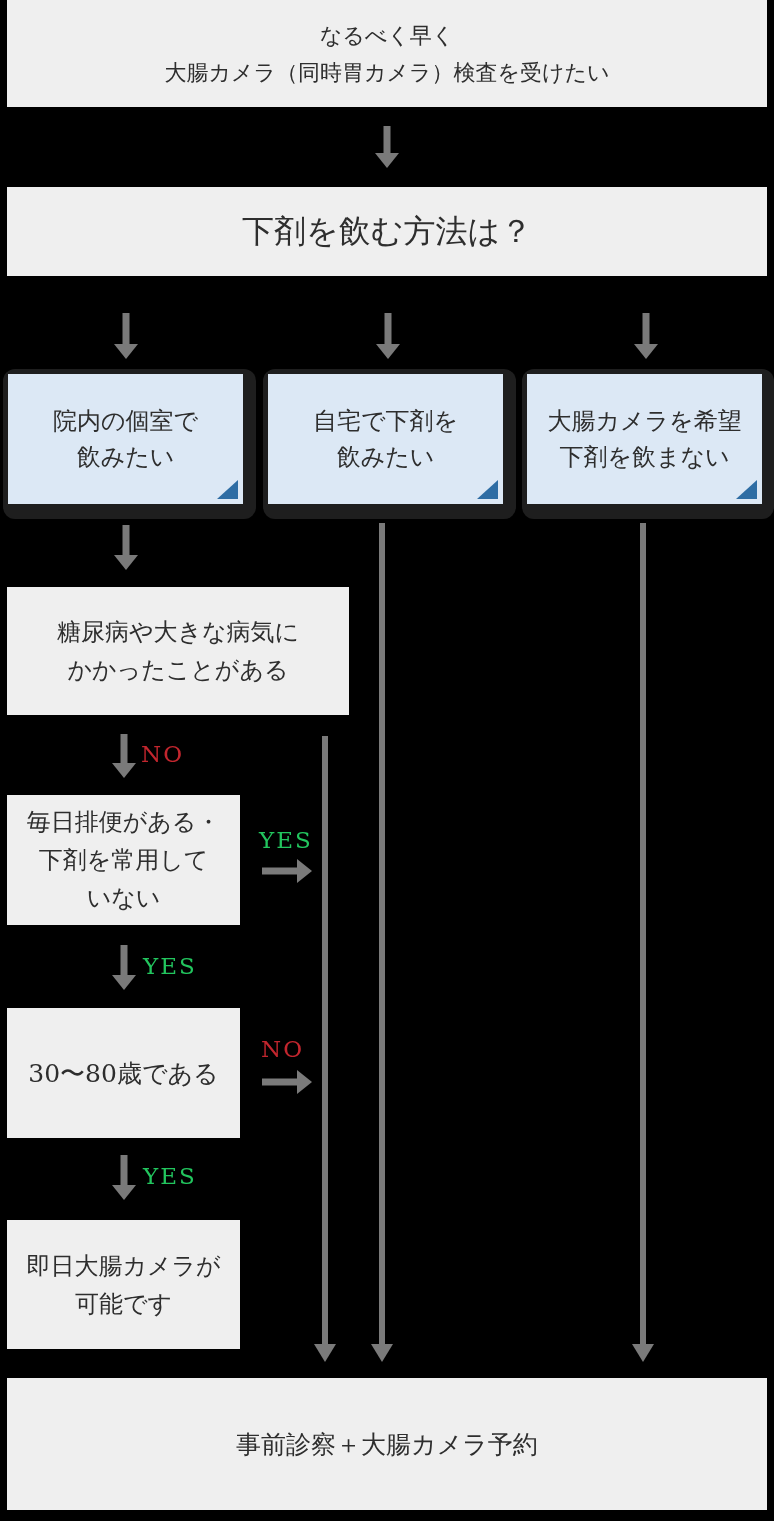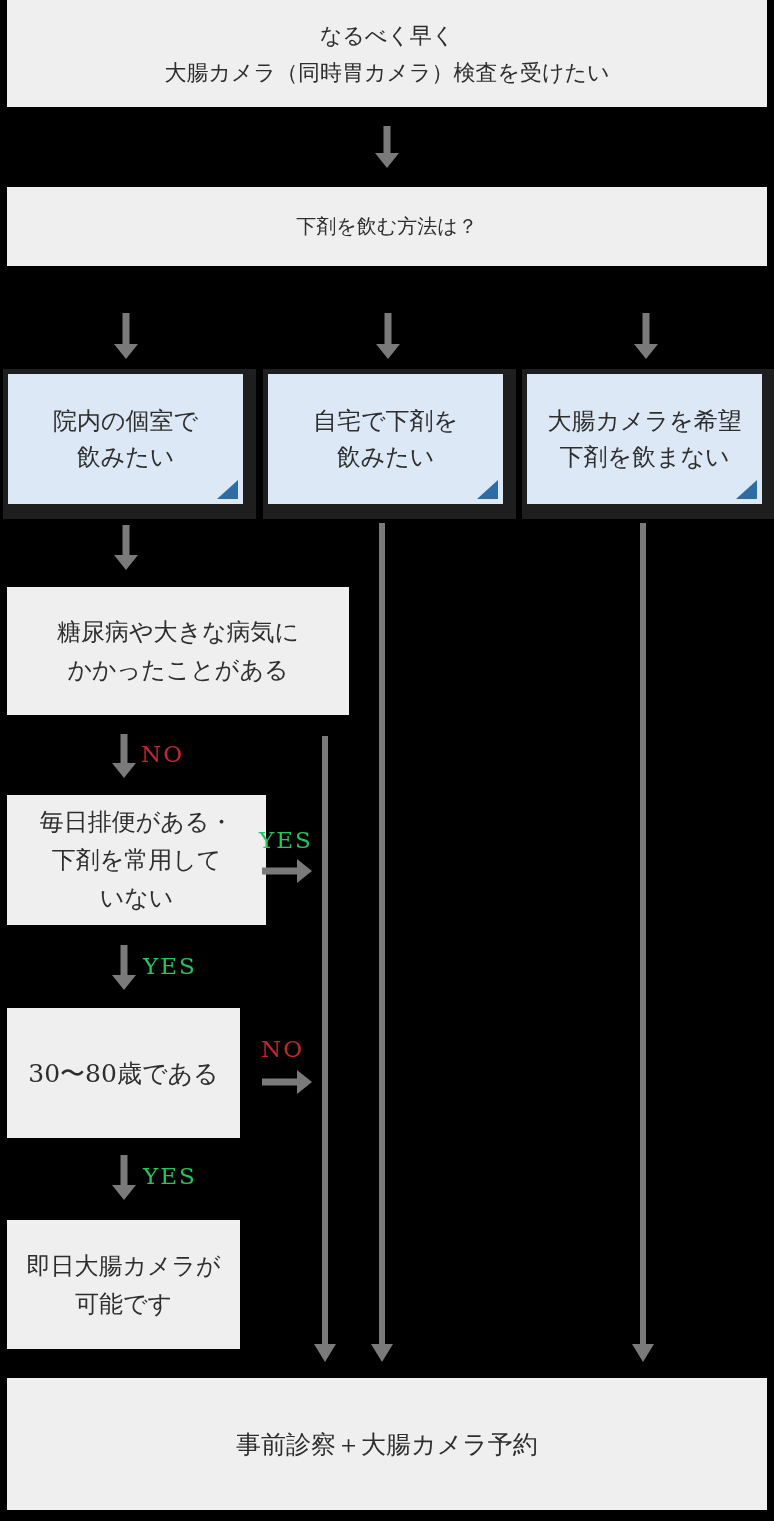--- a/index.html
+++ b/index.html
@@ -17,21 +17,21 @@
     background:#efefef;
     display:flex;flex-direction:column;
     align-items:center;justify-content:center;
     text-align:center;
   }
   .node span{display:block;}
   
   .shell{
     position:absolute;
     background:#1e1e1e;
-    border-radius:0;
+    border-radius:12px;
   }
   .option{
     position:absolute;
     left:5px;top:5px;width:235px;height:130px;
     background:#dce8f5;
     display:flex;flex-direction:column;
     align-items:center;justify-content:center;
     text-align:center;
     font-size:24px;line-height:36px;
     cursor:pointer;
@@ -99,21 +99,21 @@
 
 <div id="stage">
 
   <div class="node" style="left:7px;top:0;width:760px;height:107px;font-size:22px;line-height:37px;">
     <span>なるべく早く</span>
     <span>大腸カメラ（同時胃カメラ）検査を受けたい</span>
   </div>
 
   <div class="arrow-down" style="left:375px;top:126px;height:42px;"></div>
 
-  <div class="node" style="left:7px;top:187px;width:760px;height:79px;font-size:20px;">
+  <div class="node" style="left:7px;top:187px;width:760px;height:89px;font-size:32px;">
     <span>下剤を飲む方法は？</span>
   </div>
 
   <div class="arrow-down" style="left:114px;top:313px;height:46px;"></div>
   <div class="arrow-down" style="left:376px;top:313px;height:46px;"></div>
   <div class="arrow-down" style="left:634px;top:313px;height:46px;"></div>
 
   <div class="shell" style="left:3px;top:369px;width:253px;height:150px;">
     <div class="option">
       <span>院内の個室で</span>
@@ -146,21 +146,21 @@
   <div class="arrow-down" style="left:114px;top:525px;height:45px;"></div>
 
   <div class="node" style="left:7px;top:587px;width:342px;height:128px;font-size:24px;line-height:38px;">
     <span>糖尿病や大きな病気に</span>
     <span>かかったことがある</span>
   </div>
 
   <div class="arrow-down" style="left:112px;top:734px;height:44px;"></div>
   <div class="edge-label no" style="left:141px;top:741px;">NO</div>
 
-  <div class="node" style="left:7px;top:795px;width:259px;height:130px;font-size:24px;line-height:38px;">
+  <div class="node" style="left:7px;top:795px;width:233px;height:130px;font-size:24px;line-height:38px;">
     <span>毎日排便がある・</span>
     <span>下剤を常用して</span>
     <span>いない</span>
   </div>
 
   <div class="edge-label yes" style="left:259px;top:827px;">YES</div>
   <div class="arrow-right" style="left:262px;top:859px;width:50px;"></div>
 
   <div class="arrow-down" style="left:112px;top:945px;height:45px;"></div>
   <div class="edge-label yes" style="left:143px;top:953px;">YES</div>

